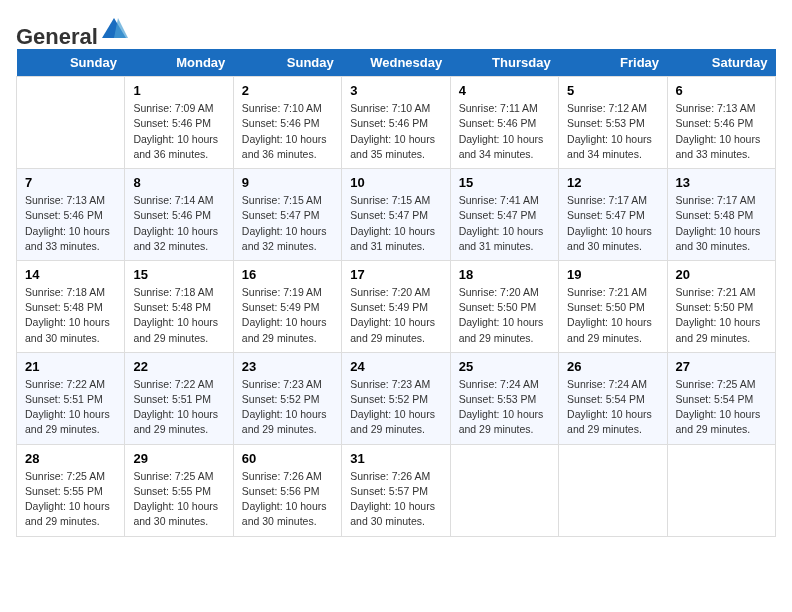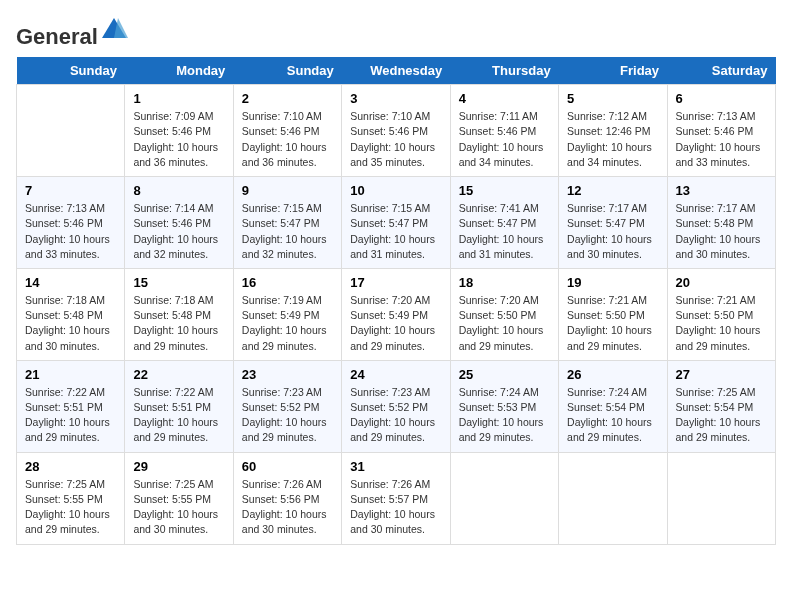--- a/index.html
+++ b/index.html
@@ -7,21 +7,20 @@
       font-family: Arial, sans-serif;
       background: #fff;
       width: 792px;
       min-height: 612px;
       padding: 16px;
     }
     .header {
       display: flex;
       justify-content: space-between;
       align-items: center;
-      margin-bottom: 8px;
     }
     .logo {
       display: flex;
       align-items: center;
     }
     .logo-text {
       font-size: 22px;
       font-weight: bold;
       line-height: 1.1;
     }
@@ -144,21 +143,21 @@
         <td>
           <span class="day-num">4</span>
           <div class="day-info" style="white-space: pre-line;">Sunrise: 7:11 AM
 Sunset: 5:46 PM
 Daylight: 10 hours
 and 34 minutes.</div>
         </td>
         <td>
           <span class="day-num">5</span>
           <div class="day-info" style="white-space: pre-line;">Sunrise: 7:12 AM
-Sunset: 12:46 PM
+Sunset: 5:53 PM
 Daylight: 10 hours
 and 34 minutes.</div>
         </td>
         <td>
           <span class="day-num">6</span>
           <div class="day-info" style="white-space: pre-line;">Sunrise: 7:13 AM
 Sunset: 5:46 PM
 Daylight: 10 hours
 and 33 minutes.</div>
         </td>

